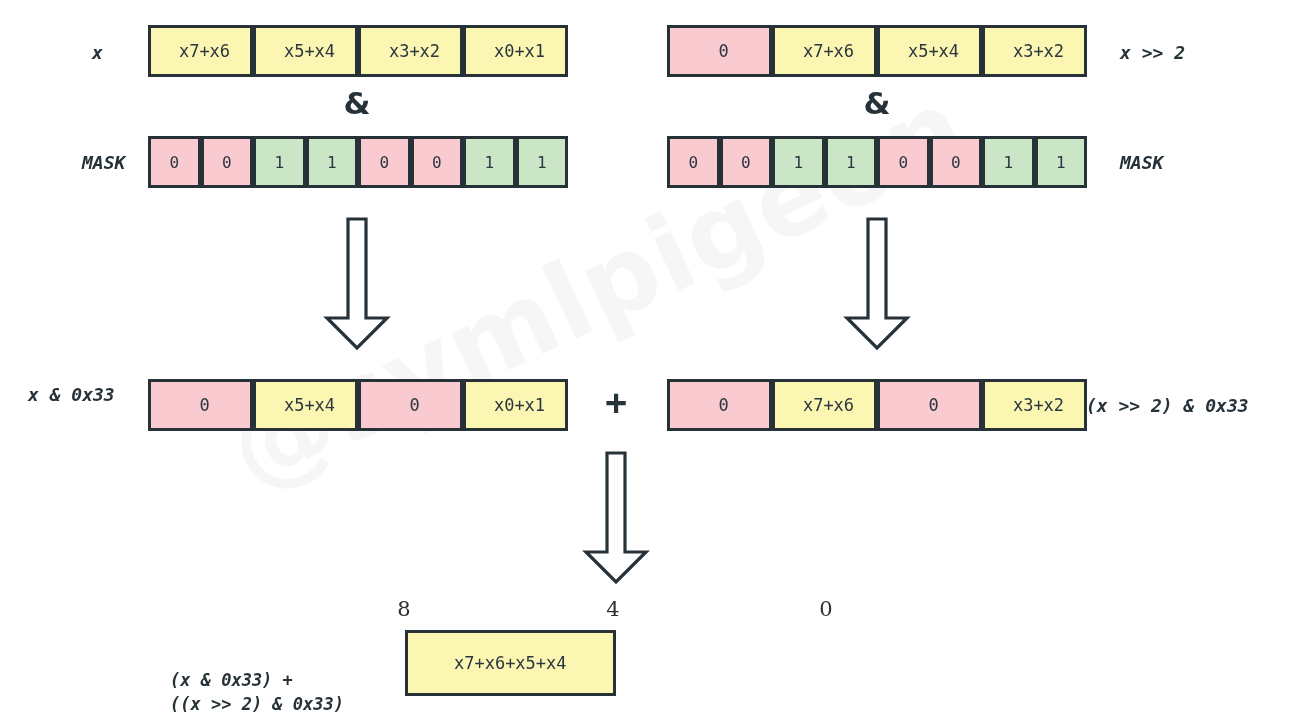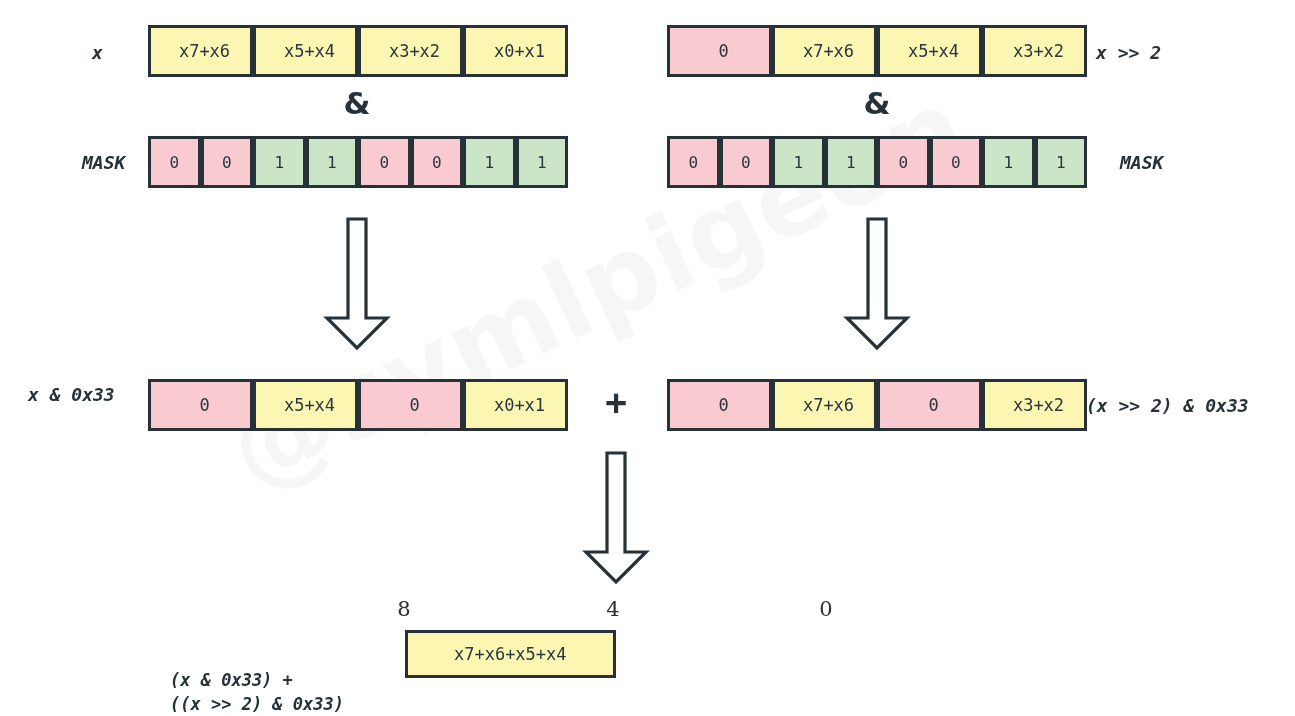--- a/index.html
+++ b/index.html
@@ -38,21 +38,21 @@
     border: 3px solid #263238;
     display: flex;
     align-items: center;
     justify-content: center;
     font-size: 17px;
     color: #2b3740;
     background: #ffffff;
   }
   .cell.w4 { width: 105px; padding-left: 8px; }
   .cell.w8 { width: 52.5px; font-size: 16px; }
-  .cell.w2 { width: 210.5px; height: 48px; }
+  .cell.w2 { width: 210.5px; height: 66px; }
   .cell[data-tone="yellow"] { background: #fbf6b2; }
   .cell[data-tone="pink"]   { background: #f9cad0; }
   .cell[data-tone="green"]  { background: #cbe5c7; }
   .lbl {
     position: absolute;
     font-family: "DejaVu Sans Mono", monospace;
     font-style: italic;
     font-weight: bold;
     font-size: 18px;
     color: #263238;
@@ -110,21 +110,21 @@
     <div class="cell w4" data-tone="yellow">x3+x2</div>
     <div class="cell w4" data-tone="yellow">x0+x1</div>
   </div>
 
   <div class="bitrow" style="left:667px; top:25px;">
     <div class="cell w4" data-tone="pink">0</div>
     <div class="cell w4" data-tone="yellow">x7+x6</div>
     <div class="cell w4" data-tone="yellow">x5+x4</div>
     <div class="cell w4" data-tone="yellow">x3+x2</div>
   </div>
-  <span class="lbl" style="left:1096px; top:42px;">x &gt;&gt; 2</span>
+  <span class="lbl" style="left:1120px; top:42px;">x &gt;&gt; 2</span>
 
   <span class="op amp" style="left:339px; top:85px;">&amp;</span>
   <span class="op amp" style="left:859px; top:85px;">&amp;</span>
 
   <span class="lbl" style="left:82px; top:152px;">MASK</span>
   <div class="bitrow" style="left:148px; top:136px;">
     <div class="cell w8" data-tone="pink">0</div>
     <div class="cell w8" data-tone="pink">0</div>
     <div class="cell w8" data-tone="green">1</div>
     <div class="cell w8" data-tone="green">1</div>

